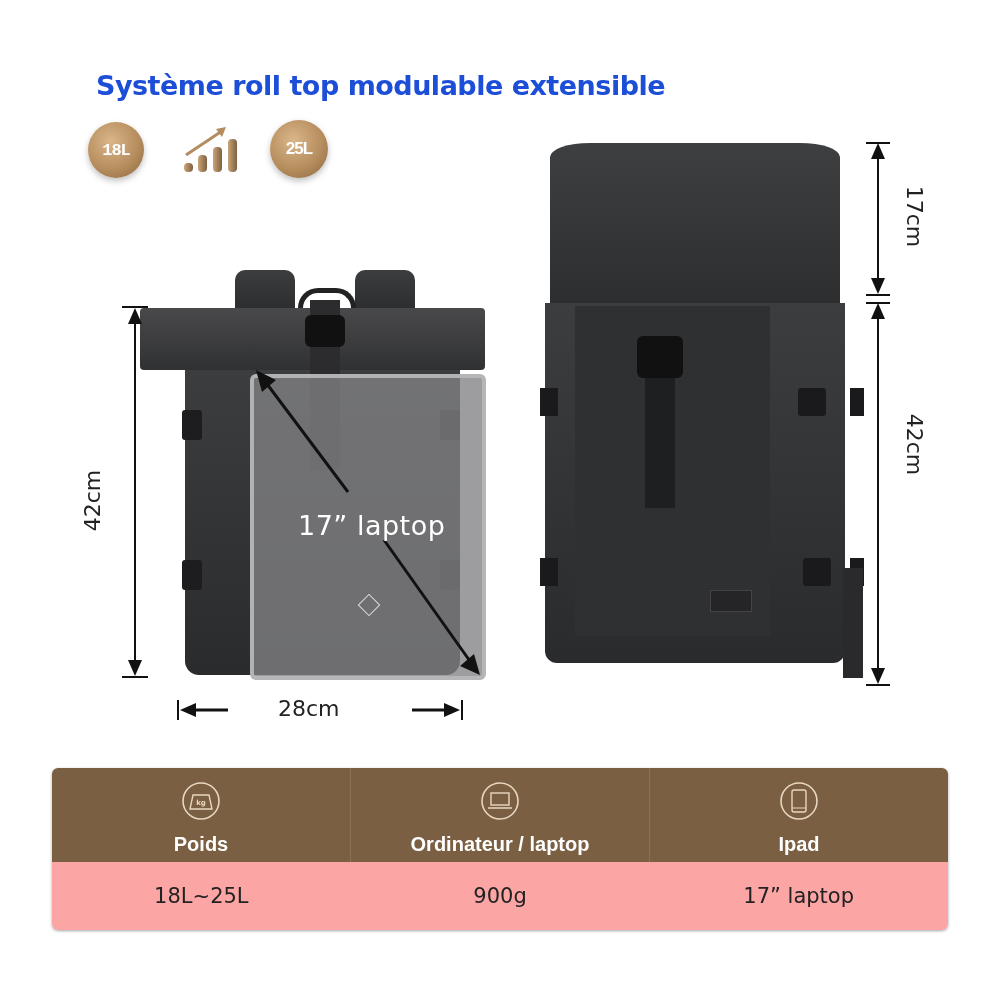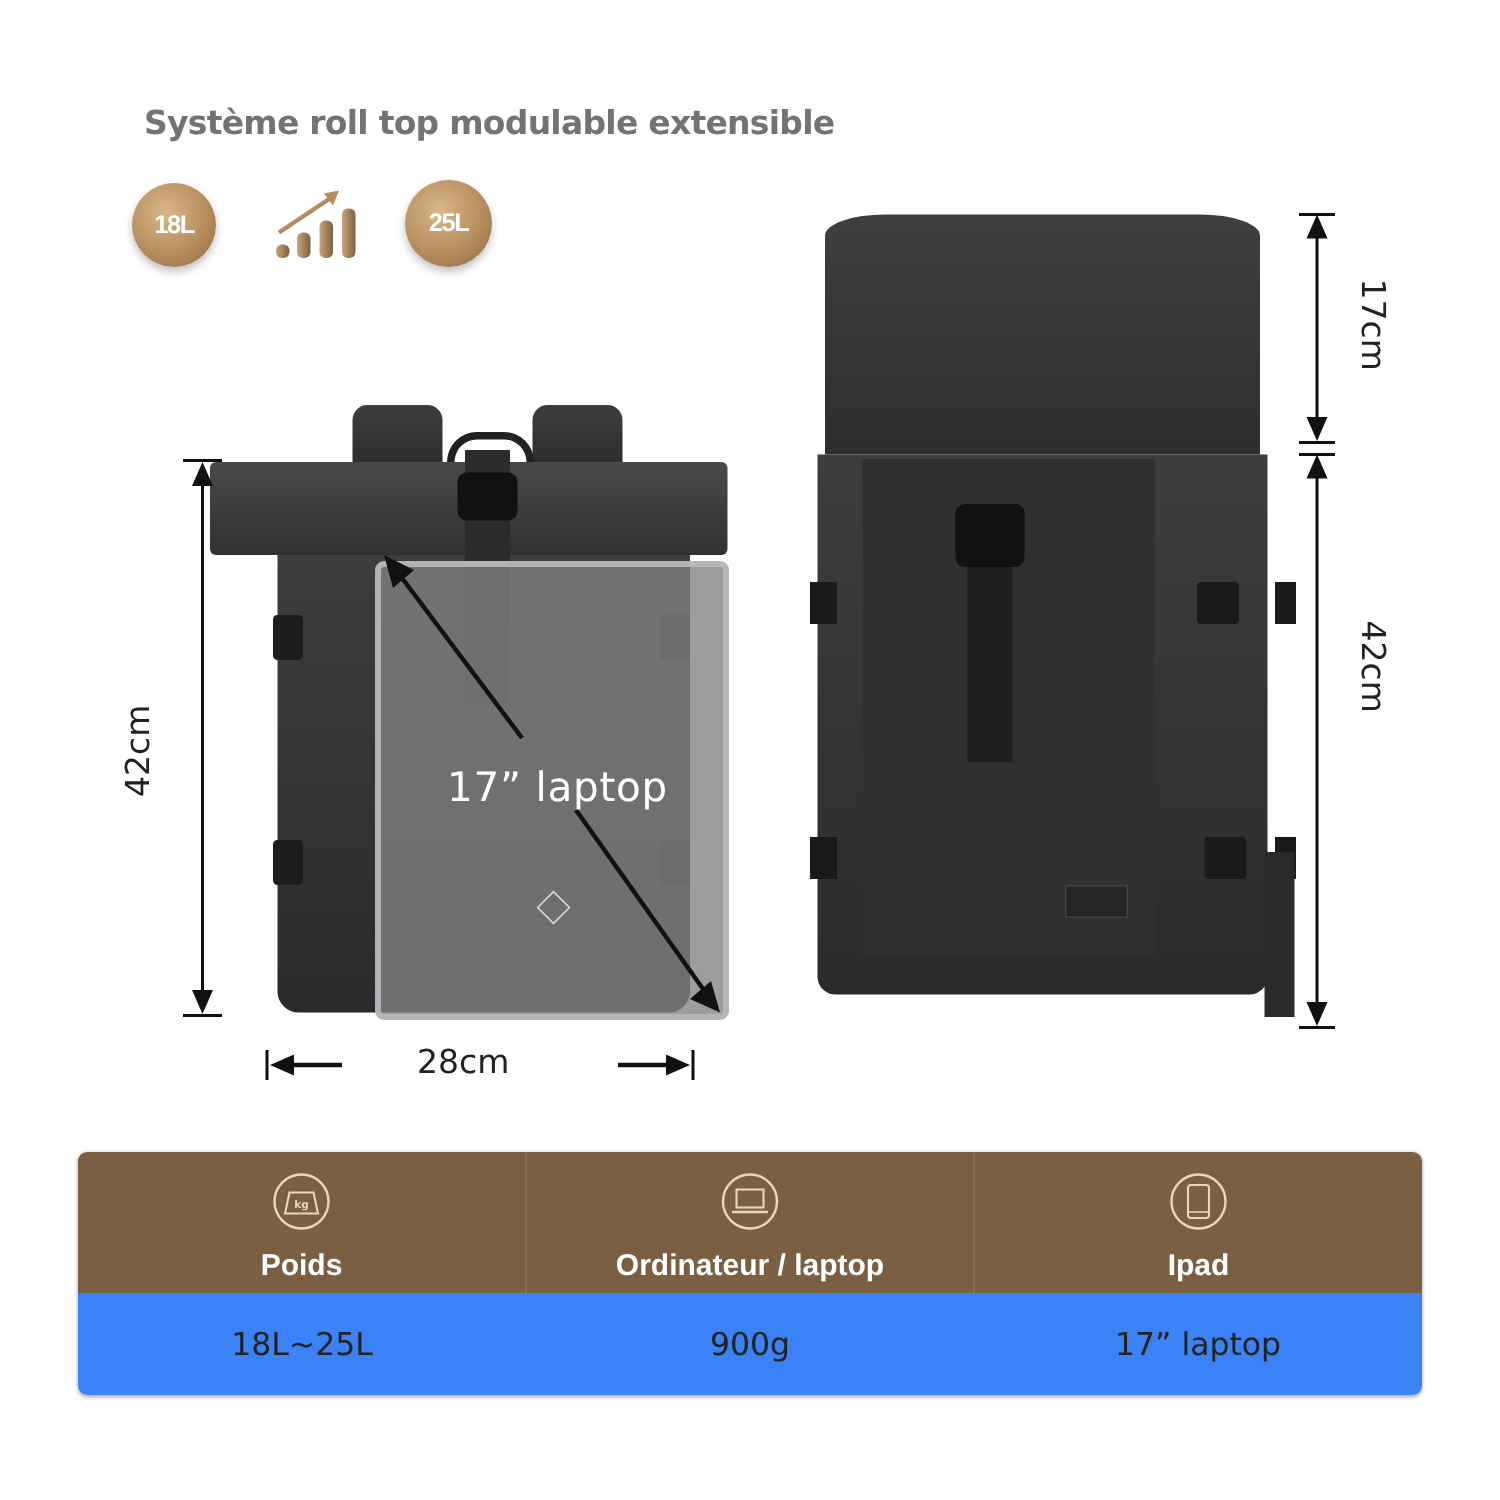--- a/index.html
+++ b/index.html
@@ -1,46 +1,46 @@
 <!DOCTYPE html>
 <html><head>
 <meta charset="utf-8">
 <style>
   html,body{margin:0;padding:0;background:#fff;}
   body{width:1000px;height:1000px;position:relative;overflow:hidden;font-family:"DejaVu Sans","Liberation Sans",sans-serif;color:#111;}
   .abs{position:absolute;}
-  .title{left:96px;top:70px;font-size:22px;font-weight:bold;letter-spacing:-0.5px;color:#737373;white-space:nowrap;}
+  .title{left:96px;top:70px;font-size:27px;font-weight:bold;letter-spacing:-0.5px;color:#1d4ed8;white-space:nowrap;}
   .coin{width:56px;height:56px;border-radius:50%;background:radial-gradient(circle at 40% 35%,#d9b68a 0%,#b78e5e 55%,#8a6640 100%);box-shadow:0 3px 6px rgba(0,0,0,.25);display:flex;align-items:center;justify-content:center;color:#fff;font-weight:bold;font-size:17px;letter-spacing:-1px;font-family:"Liberation Sans",sans-serif;}
   .growth{left:182px;top:125px;width:60px;height:50px;}
   
   .bag-dark{background:linear-gradient(180deg,#3c3d3f 0%,#2a2b2d 100%);}
   .dim-v{width:2px;background:#111;}
   .tick-h{height:2px;background:#111;}
   .arrow-up{width:0;height:0;border-left:7px solid transparent;border-right:7px solid transparent;border-bottom:16px solid #111;}
   .arrow-down{width:0;height:0;border-left:7px solid transparent;border-right:7px solid transparent;border-top:16px solid #111;}
   .vlabel{font-size:22px;color:#222;transform:rotate(90deg);transform-origin:center;white-space:nowrap;font-family:"DejaVu Sans",sans-serif;}
   .vlabel-l{transform:rotate(-90deg);}
   .laptop{left:250px;top:374px;width:236px;height:306px;background:rgba(130,130,132,.78);border:4px solid rgba(185,185,188,.9);border-radius:6px;box-sizing:border-box;}
   .laptop-label{left:298px;top:510px;font-size:27px;color:#fff;white-space:nowrap;letter-spacing:0.5px;}
   .hlabel{left:278px;top:696px;font-size:22px;color:#222;}
   
   .table{left:52px;top:768px;width:896px;height:162px;border-radius:6px;overflow:hidden;box-shadow:0 1px 3px rgba(0,0,0,.35);display:flex;flex-direction:column;}
   .thead{height:94px;background:#7a5f43;display:flex;}
-  .tbody{flex:1;background:#3b82f6;display:flex;}
+  .tbody{flex:1;background:#fca5a5;display:flex;}
   .th{flex:1;display:flex;flex-direction:column;align-items:center;justify-content:flex-end;padding-bottom:6px;border-right:1px solid rgba(255,255,255,.12);color:#fff;font-weight:bold;font-size:20px;font-family:"Liberation Sans",sans-serif;}
   .th:last-child{border-right:none;margin-top:12px;}
   .td{flex:1;display:flex;align-items:center;justify-content:center;font-size:21px;color:#222;}
   .icon-wrap{width:40px;height:40px;margin-bottom:12px;display:flex;align-items:flex-start;justify-content:center;}
 </style>
 </head>
 <body>
 
 <div class="abs title">Système roll top modulable extensible</div>
 
-<div class="abs coin" style="left:88px;top:122px;">18L</div>
+<div class="abs coin" style="left:88px;top:122px;font-family:Liberation Mono, monospace;">18L</div>
 <svg class="abs growth" viewBox="0 0 60 50">
   <defs>
       <linearGradient id="gg" x1="0" x2="1">
         <stop offset="0" stop-color="#c9a57a"></stop>
         <stop offset="1" stop-color="#7e6140"></stop>
       </linearGradient>
     </defs>
   <rect x="2" y="38" width="9" height="9" rx="4" fill="url(#gg)"></rect>
   <rect x="16" y="30" width="9" height="17" rx="4" fill="url(#gg)"></rect>
   <rect x="31" y="22" width="9" height="25" rx="4" fill="url(#gg)"></rect>

